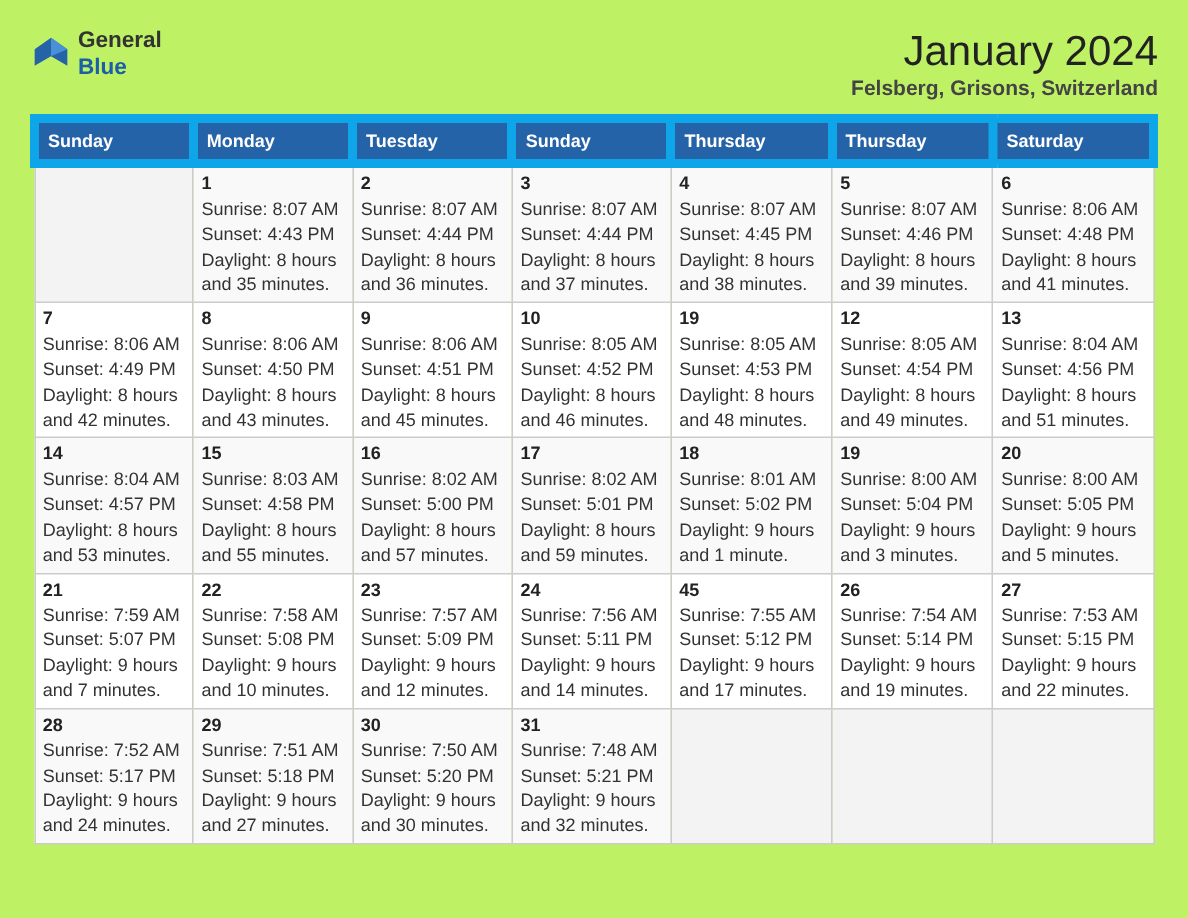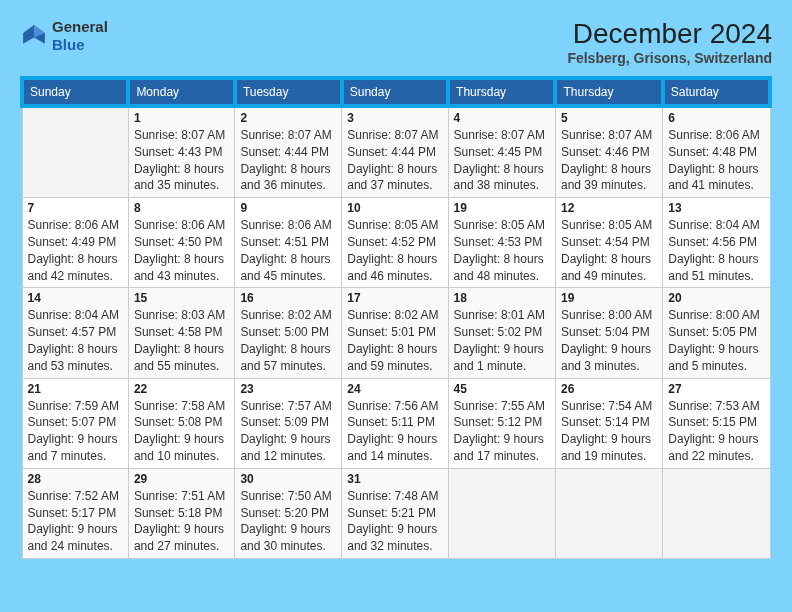--- a/index.html
+++ b/index.html
@@ -7,21 +7,21 @@
       font-family: Arial, sans-serif;
       background: #fff;
       width: 792px;
       height: 612px;
       overflow: hidden;
     }
     .page {
       width: 792px;
       min-height: 612px;
       padding: 18px 20px 10px 20px;
-      background: #7dd3fc;
+      background: #bef264;
     }
     .header {
       display: flex;
       justify-content: space-between;
       align-items: flex-start;
       margin-bottom: 10px;
     }
     .logo {
       display: flex;
       align-items: center;
@@ -55,22 +55,22 @@
       width: 100%;
       border-collapse: collapse;
       font-size: 11px;
     }
     .calendar thead tr th {
       background: #2563a8;
       color: #fff;
       text-align: left;
       padding: 5px 6px;
       font-size: 12px;
-      font-weight: normal;
-      border: 4px solid #0ea5e9;
+      font-weight: bold;
+      border: 6px solid #0ea5e9;
     }
     .calendar tbody tr td {
       vertical-align: top;
       border: 1px solid #ccc;
       padding: 3px 5px;
       width: 113px;
       min-height: 80px;
       background: #fff;
     }
     .calendar tbody tr:nth-child(odd) td {
@@ -101,21 +101,21 @@
       <svg class="logo-icon" viewBox="0 0 36 36">
         <polygon points="18,4 32,14 32,28 18,20 4,28 4,14" fill="#2563a8"></polygon>
         <polygon points="18,4 32,14 18,20" fill="#4a90d9"></polygon>
       </svg>
       <div class="logo-text">
         <div><span class="general">General</span></div>
         <div><span class="blue">Blue</span></div>
       </div>
     </div>
     <div class="title-block">
-      <h1>December 2024</h1>
+      <h1>January 2024</h1>
       <h2>Felsberg, Grisons, Switzerland</h2>
     </div>
   </div>
 
   <table class="calendar">
     <thead>
       <tr>
       <th>Sunday</th>
           <th>Monday</th>
           <th>Tuesday</th>

